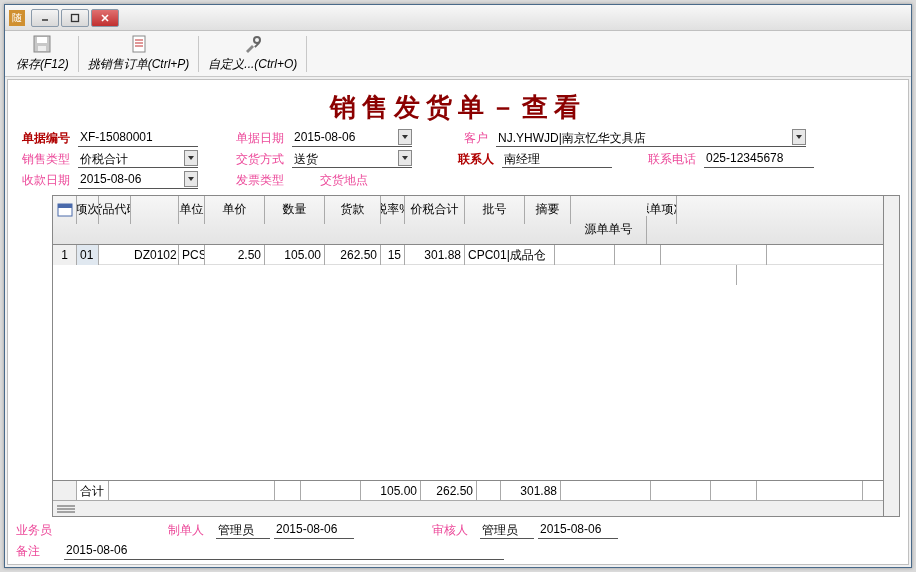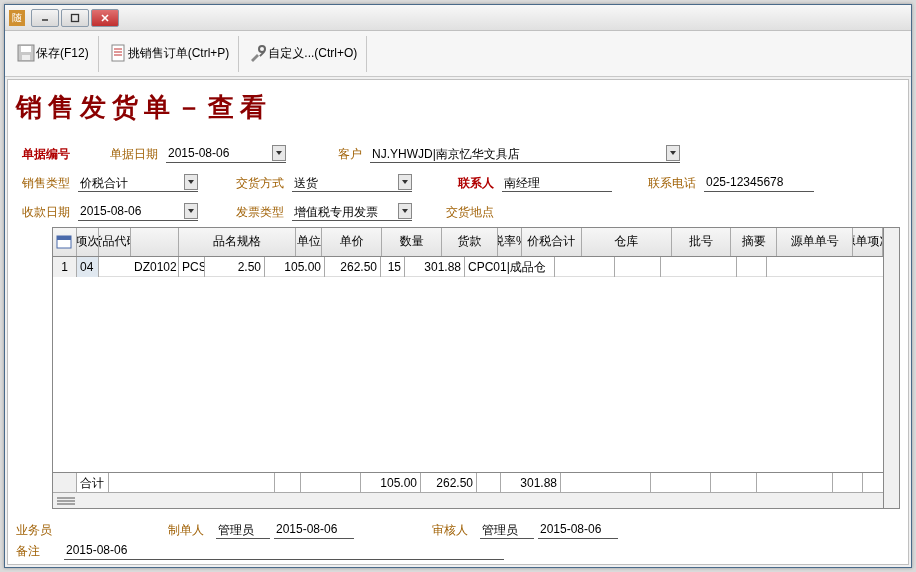--- a/index.html
+++ b/index.html
@@ -9,33 +9,33 @@
 
 .titlebar { height: 26px; background: linear-gradient(#f8f8f8,#e0e0e0); display: flex; align-items: center; padding: 0 4px; border-bottom: 1px solid #c0c0c0; }
 .titlebar .icon { width: 16px; height: 16px; background: #d09030; margin-right: 6px; display: inline-flex; align-items: center; justify-content: center; font-size: 10px; color: #fff; }
 .titlebar .title { flex: 1; color: #222; }
 .winbtns { display: flex; gap: 2px; }
 .winbtn { width: 28px; height: 18px; background: linear-gradient(#f4f4f4,#d8d8d8); border: 1px solid #8a9aaa; border-radius: 2px; display: flex; align-items: center; justify-content: center; cursor: pointer; }
 .winbtn.close { background: linear-gradient(#e07070,#c03030); color: #fff; font-weight: bold; }
 .winbtn svg { width: 10px; height: 10px; }
 
 .toolbar { height: 46px; background: #f6f6f6; border-bottom: 1px solid #c8c8c8; display: flex; align-items: center; padding: 2px 4px; gap: 0; }
-.toolbtn { display: flex; flex-direction: row; align-items: center; padding: 10px 6px; border: 1px solid transparent; cursor: pointer; }
+.toolbtn { display: flex; flex-direction: column; align-items: center; padding: 10px 6px; border: 1px solid transparent; cursor: pointer; font-style: italic; }
 .toolbtn .ticon { width: 20px; height: 20px; margin-bottom: 2px; }
 .toolbtn .tlabel { font-size: 12px; }
 .toolbar .sep { width: 1px; height: 36px; background: #c8c8c8; margin: 0 2px; }
 
 .content { flex: 1; background: #fff; margin: 2px; border: 1px solid #c0c0c0; padding: 6px 8px 2px 8px; display: flex; flex-direction: column; overflow: hidden; }
 
-.doc-title { margin: 4px 0 12px 0; }
+.doc-title { text-align: center; margin: 4px 0 4px 0; }
 .doc-title span { font-family: "KaiTi","楷体","STKaiti",serif; font-size: 26px; color: #8b0000; letter-spacing: 6px; font-weight: bold; }
 
 .hdr { display: flex; flex-direction: column; gap: 3px; margin-bottom: 4px; }
-.hrow { display: flex; align-items: center; gap: 6px; margin-top: 8px; }
-.lbl { width: 56px; text-align: right; color: #a16207; padding-right: 2px; }
+.hrow { display: flex; align-items: center; gap: 6px; }
+.lbl { width: 56px; text-align: right; color: #ec4899; padding-right: 2px; }
 .lbl.red { color: #b00000; font-weight: bold; }
 .fld { border: none; border-bottom: 1px solid #555; background: transparent; padding: 1px 2px; height: 18px; }
 .fld.combo { position: relative; }
 .combo .arrow { position: absolute; right: 0; top: 0; width: 14px; height: 16px; background: #e8e8e8; border: 1px solid #888; display: flex; align-items: center; justify-content: center; cursor: pointer; }
 .combo .arrow svg { width: 8px; height: 8px; }
 
 .grid-wrap { flex: 1; border: 1px solid #888; overflow: hidden; display: flex; flex-direction: column; background: #fff; margin-top: 2px; }
 .ghead, .grow, .gtotal { display: flex; }
 .ghead { background: linear-gradient(#f6f6f6,#e4e4e4); border-bottom: 1px solid #888; }
 .gc { border-right: 1px solid #aaa; padding: 2px 3px; overflow: hidden; white-space: nowrap; display: flex; align-items: center; }
@@ -44,21 +44,21 @@
 .grow .gc { height: 20px; }
 .gbody { flex: 1; overflow: auto; }
 .gtotal { border-top: 1px solid #888; height: 20px; background: #fff; }
 .gtotal .gc { height: 20px; }
 .num { justify-content: flex-end; }
 .rownum { background: #f0f0f0; justify-content: center; }
 .rowsel { background: #e0e8f0; }
 
 .gc.c0{width:24px;} .gc.c1{width:22px;} .gc.c2{width:32px;} .gc.c3{width:48px;} .gc.c4{width:118px;}
 .gc.c5{width:26px;} .gc.c6{width:60px;} .gc.c7{width:60px;} .gc.c8{width:56px;} .gc.c9{width:24px;}
-.gc.c10{width:60px;} .gc.c11{width:90px;} .gc.c12{width:60px;} .gc.c13{width:46px;} .gc.c14{width:76px;} .gc.c15{width:30px;}
+.gc.c10{width:60px;} .gc.c11{width:90px;} .gc.c12{width:60px;} .gc.c13{width:46px;} .gc.c14{width:76px;margin-top:20px;} .gc.c15{width:30px;}
 
 .footer { padding: 4px 0 2px 0; }
 .footer .hrow { gap: 4px; }
 .ftr-lbl { text-align: left; }
 
 .scrolly { width: 16px; background: #f0f0f0; }
 </style>
 </head>
 <body>
 
@@ -119,20 +119,21 @@
 
   <div class="content">
 
     <div class="doc-title">
       <span>销售发货单－查看</span>
     </div>
 
     <div class="hdr">
       <div class="hrow">
         <span class="lbl red">单据编号</span>
+        <span class="fld" style="width:120px">XF-15080001</span>
         <span style="width:20px"></span>
         <span class="lbl">单据日期</span>
         <div class="fld combo" style="width:120px"><span>2015-08-06</span><span class="arrow">
               <svg viewBox="0 0 8 8">
                 <path d="M1 2 L4 6 L7 2 Z" fill="#333"></path>
               </svg>
             </span></div>
         <span style="width:30px"></span>
         <span class="lbl" style="width:36px">客户</span>
         <div class="fld combo" style="width:310px"><span>NJ.YHWJD|南京忆华文具店</span><span class="arrow">
@@ -164,59 +165,52 @@
       </div>
       <div class="hrow">
         <span class="lbl">收款日期</span>
         <div class="fld combo" style="width:120px"><span>2015-08-06</span><span class="arrow">
               <svg viewBox="0 0 8 8">
                 <path d="M1 2 L4 6 L7 2 Z" fill="#333"></path>
               </svg>
             </span></div>
         <span style="width:20px"></span>
         <span class="lbl">发票类型</span>
-        <div class="fld combo" style="width:120px"><span>增值税专用发票</span><span class="arrow">
-              <svg viewBox="0 0 8 8">
-                <path d="M1 2 L4 6 L7 2 Z" fill="#333"></path>
-              </svg>
-            </span></div>
         <span style="width:20px"></span>
         <span class="lbl" style="width:52px">交货地点</span>
       </div>
     </div>
 
     <div style="display:flex;flex:1;overflow:hidden;padding-left:36px;">
     <div class="grid-wrap" style="flex:1">
       <div class="ghead">
         <div class="gc c0">
               <svg width="16" height="14">
                 <rect x="1" y="1" width="14" height="12" fill="#fff" stroke="#4a6aaa"></rect>
                 <rect x="1" y="1" width="14" height="4" fill="#4a6aaa"></rect>
               </svg>
             </div>
         <div class="gc c1">项次</div>
         <div class="gc c2">货品代码</div>
         <div class="gc c3"></div>
-        <div class="gc c4">品名规格</div>
         <div class="gc c5">单位</div>
         <div class="gc c6">单价</div>
         <div class="gc c7">数量</div>
         <div class="gc c8">货款</div>
         <div class="gc c9">税率%</div>
         <div class="gc c10">价税合计</div>
-        <div class="gc c11">仓库</div>
         <div class="gc c12">批号</div>
         <div class="gc c13">摘要</div>
         <div class="gc c14">源单单号</div>
         <div class="gc c15">源单项次</div>
       </div>
       <div class="gbody">
         <div class="grow">
           <div class="gc c0 rownum">1</div>
-          <div class="gc c1 rowsel">04</div>
+          <div class="gc c1 rowsel">01</div>
           <div class="gc c2" style="border-right:none"></div>
           <div class="gc c3">DZ0102</div>
           <div class="gc c5">PCS</div>
           <div class="gc c6 num">2.50</div>
           <div class="gc c7 num">105.00</div>
           <div class="gc c8 num">262.50</div>
           <div class="gc c9 num">15</div>
           <div class="gc c10 num">301.88</div>
           <div class="gc c11">CPC01|成品仓</div>
           <div class="gc c12"></div>

